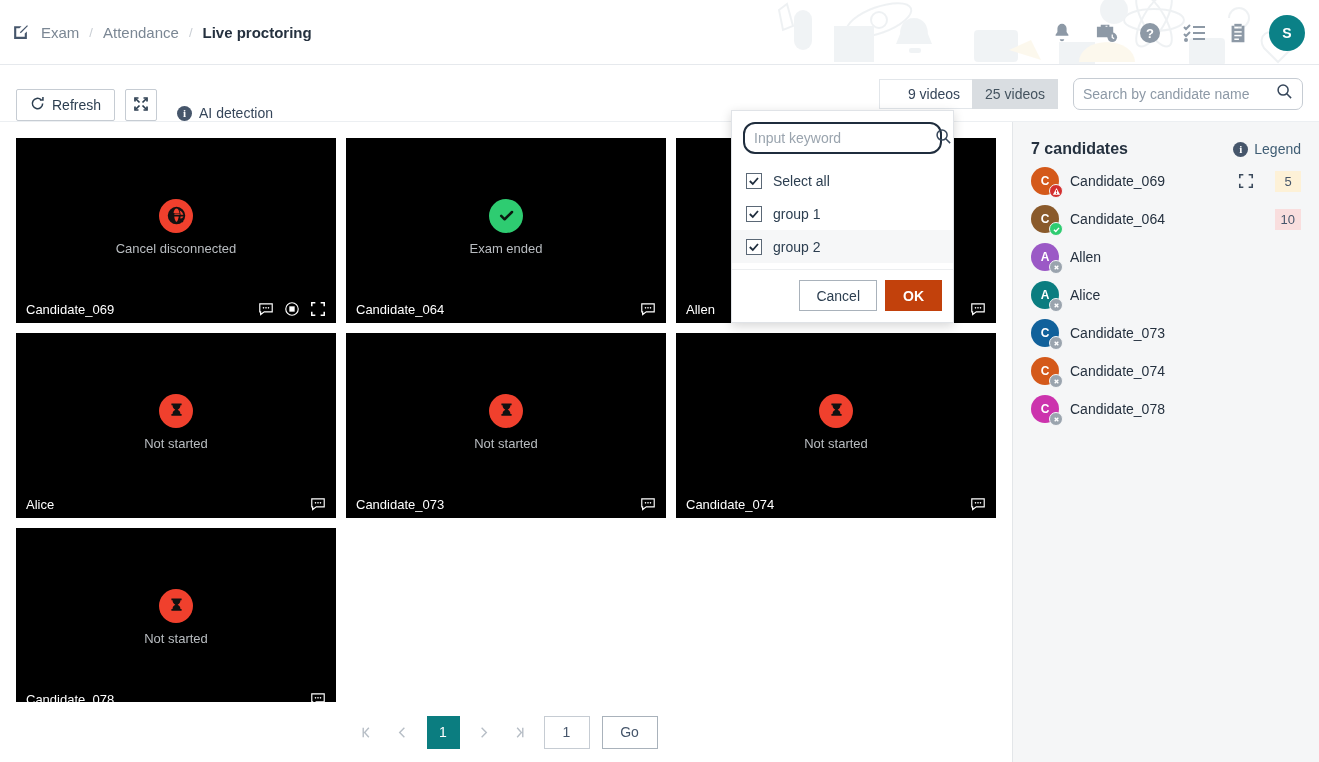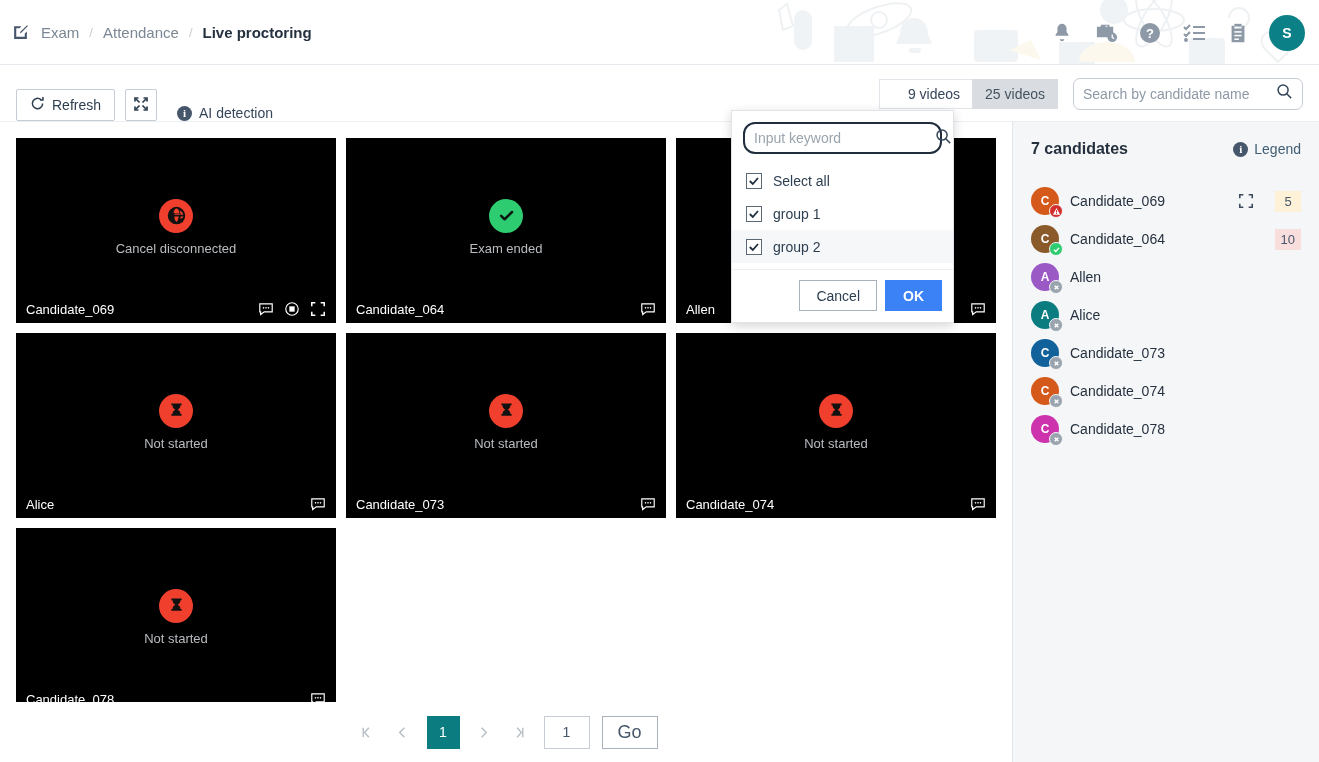--- a/index.html
+++ b/index.html
@@ -139,21 +139,21 @@
   .tile-actions .ticon { width: 16px; height: 16px; color: #fff; cursor: pointer; display:flex;}
 
   
   .right-panel {
     width: 307px; background: #f5f6f7;
     border-left: 1px solid #e3e6e9;
     padding: 18px 18px 0 18px;
   }
   .rp-head {
     display: flex; align-items: center; justify-content: space-between;
-    margin-bottom: 24px;
+    margin-bottom: 4px;
   }
   .rp-title { font-size: 16px; font-weight: bold; color: #25313f; }
   .rp-legend { display: flex; align-items: center; gap: 6px; font-size: 14px; color: #3f5d74; cursor:pointer;}
   .cand-row {
     display: flex; align-items: center; height: 38px; gap: 11px; cursor: pointer;
   }
   .cand-ava {
     position: relative; width: 28px; height: 28px; border-radius: 50%;
     display: flex; align-items: center; justify-content: center;
     color: #fff; font-size: 12px; font-weight: bold; flex: none;
@@ -187,21 +187,21 @@
     display: flex; align-items: center; justify-content: center;
     font-size: 14px; cursor: pointer;
   }
   .pg-input {
     width: 46px; height: 33px; border: 1px solid #c6ccd3; background: #fff;
     text-align: center; font-size: 14px; color: #46566b; outline: none;
     font-family: "Liberation Sans", sans-serif;
   }
   .pg-go {
     width: 56px; height: 33px; border: 1px solid #a9b2bb; background: #fff;
-    font-size: 18px; color: #46566b; cursor: pointer;
+    font-size: 14px; color: #46566b; cursor: pointer;
     font-family: "Liberation Sans", sans-serif;
   }
 
   
   .dropdown {
     position: absolute; left: 731px; top: 110px; width: 223px;
     background: #fff; border: 1px solid #e0e3e7;
     box-shadow: 0 3px 10px rgba(0,0,0,.16); z-index: 50;
   }
   .dd-search {
@@ -227,21 +227,21 @@
   .dd-foot {
     display: flex; justify-content: flex-end; gap: 8px;
     padding: 10px 11px 11px 11px;
   }
   .dd-cancel {
     height: 31px; padding: 0 16px; border: 1px solid #a9b2bb; background: #fff;
     font-size: 14px; color: #2c3e50; cursor: pointer;
     font-family: "Liberation Sans", sans-serif;
   }
   .dd-ok {
-    height: 31px; padding: 0 18px; border: none; background: #3b82f6;
+    height: 31px; padding: 0 18px; border: none; background: #c2410c;
     font-size: 14px; font-weight: bold; color: #fff; cursor: pointer;
     font-family: "Liberation Sans", sans-serif;
   }
 </style>
 </head>
 <body>
 
 <div id="app">
 
   <div class="header">

